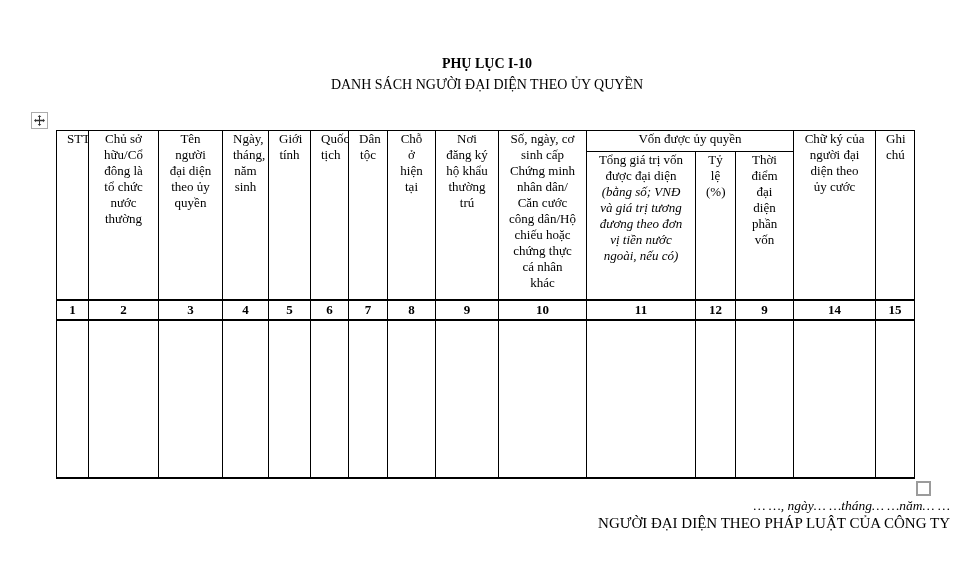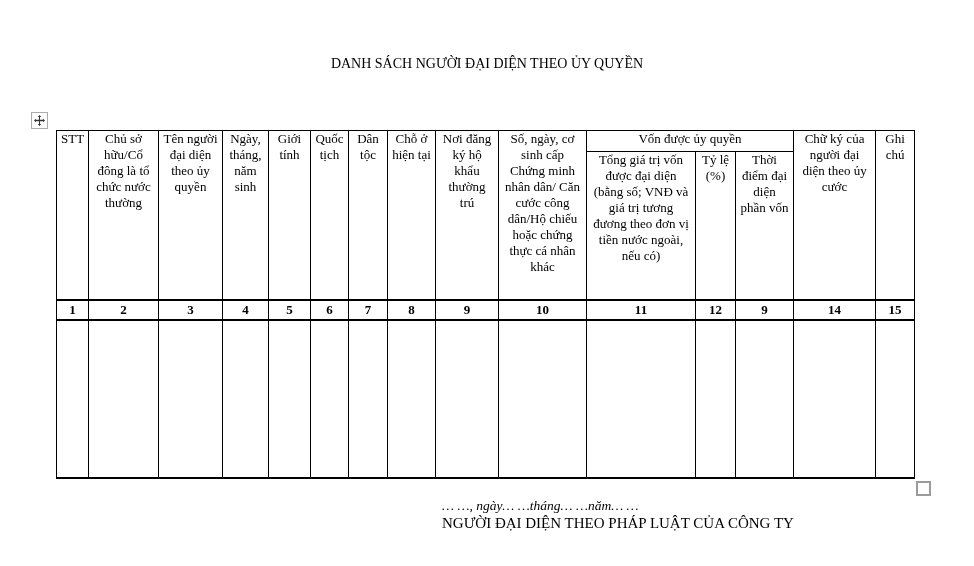--- a/index.html
+++ b/index.html
@@ -13,46 +13,47 @@
   .move-handle{
     position:absolute;left:31px;top:112px;width:15px;height:15px;
     border:1px solid #ababab;background:#fff;
     display:flex;align-items:center;justify-content:center;cursor:move;
   }
   table.main{
     position:absolute;left:56px;top:130px;width:858px;
     border-collapse:collapse;table-layout:fixed;
   }
   table.main th,table.main td{
-    border:1px solid #000;padding:0 4px;text-align:center;
+    border:1px solid #000;padding:0 10px;text-align:center;
     font-size:13px;font-weight:normal;line-height:16px;overflow:hidden;
   }
   table.main th{vertical-align:top}
   tr.grp{height:21px}
   th.group{vertical-align:middle}
   tr.sub{height:148px}
   tr.nums{height:20px}
   tr.nums td{font-weight:bold;vertical-align:middle;border-top-width:2px;border-bottom-width:2px}
   tr.bodyrow{height:158px}
   tr.bodyrow td{border-bottom-width:2px}
-  .it{}
+  .it{font-style:italic}
   .resize-handle{
     position:absolute;left:916px;top:481px;width:11px;height:11px;
     border:2px solid #9b9b9b;background:#fff;cursor:nwse-resize;
   }
-  .sig{position:absolute;top:497px;left:442px;width:470px;text-align:left}
+  .sig{position:absolute;top:497px;left:480px;width:470px;text-align:right}
   .sig-date{font-style:italic;font-size:13.5px;line-height:17px}
   .sig-title{font-weight:normal;font-size:15px;line-height:19px}
   .sig-note{font-style:italic;font-size:13.5px;line-height:18px}
   .sig-note sup{font-size:9px;font-style:italic}
 </style>
 </head>
 <body>
 
 <div class="title-block">
+  <div class="title1">PHỤ LỤC I-10</div>
   <div class="title2">DANH SÁCH NGƯỜI ĐẠI DIỆN THEO ỦY QUYỀN</div>
 </div>
 
 <div class="move-handle">
   <svg width="11" height="11" viewBox="0 0 11 11">
     <path d="M5.5 0 L7.3 2 H6 V4.7 H9 V3.7 L11 5.5 L9 7.3 V6.3 H6 V9 H7.3 L5.5 11 L3.7 9 H5 V6.3 H2 V7.3 L0 5.5 L2 3.7 V4.7 H5 V2 H3.7 Z" fill="#333"></path>
   </svg>
 </div>
 
 <table class="main">

